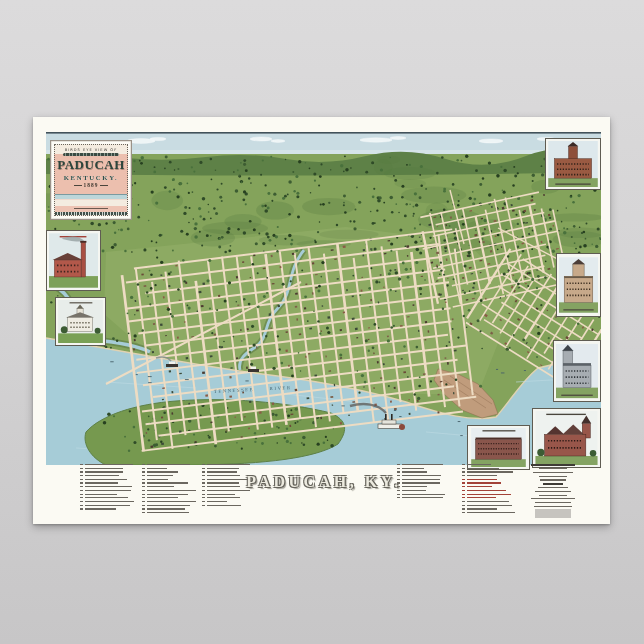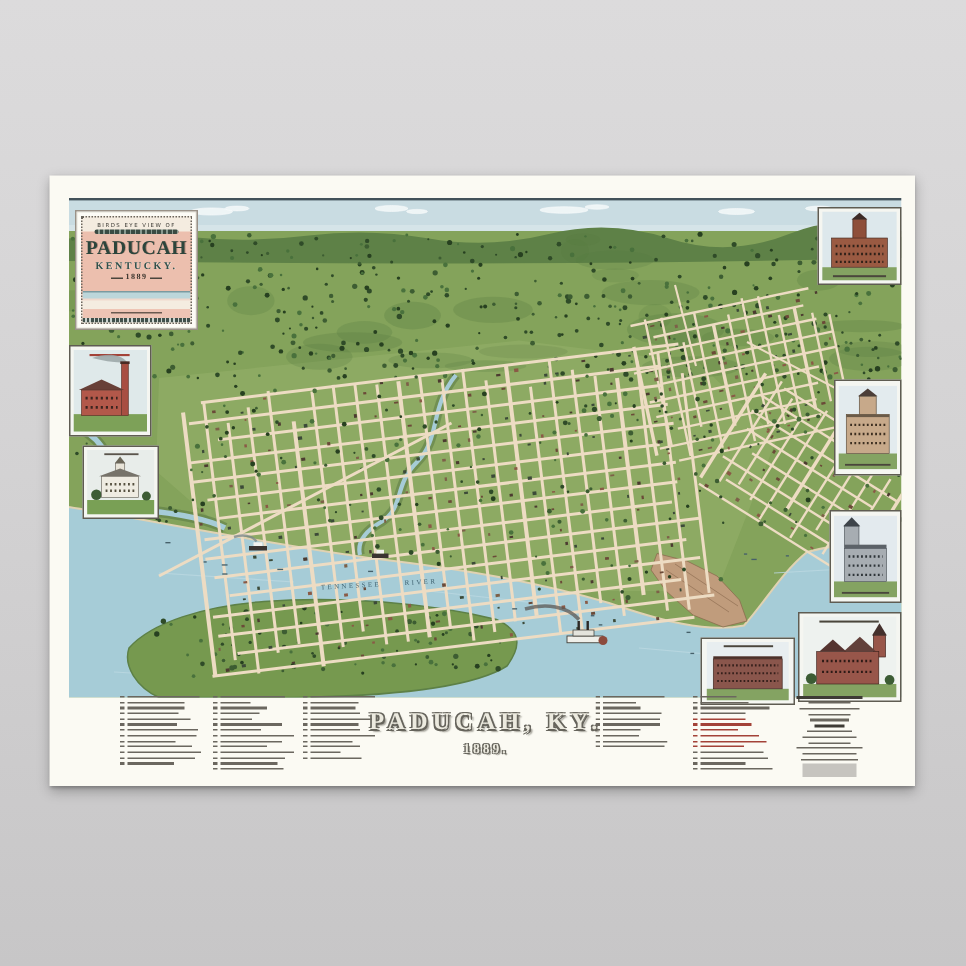--- a/index.html
+++ b/index.html
@@ -1435,21 +1435,20 @@
         <rect x="5" y="11" width="53" height="2" fill="#4c2f28"></rect>
         <rect x="5" y="13" width="53" height="23" fill="#8a564c" stroke="#3c241e" stroke-width="0.5"></rect>
         <line x1="8" y1="18" x2="55" y2="18" stroke="#2c1a16" stroke-width="1.6" stroke-dasharray="1.3 1.6" opacity="0.9"></line>
         <line x1="8" y1="24" x2="55" y2="24" stroke="#2c1a16" stroke-width="1.6" stroke-dasharray="1.3 1.6" opacity="0.9"></line>
         <line x1="8" y1="30" x2="55" y2="30" stroke="#2c1a16" stroke-width="1.6" stroke-dasharray="1.3 1.6" opacity="0.9"></line>
       </svg>
     </div>
 
     <div class="title-block">
       <div class="big-title">PADUCAH, KY.</div>
-      <div class="big-year">1889.</div>
     </div>
 
     <div class="legend-col" id="lcol0">
         <div class="lrow">
           <i class="lnum"></i>
           <i class="ln" style="width: 47.8464px;"></i>
         </div>
         <div class="lrow">
           <i class="lnum"></i>
           <i class="ln" style="width: 38.5191px;"></i>

